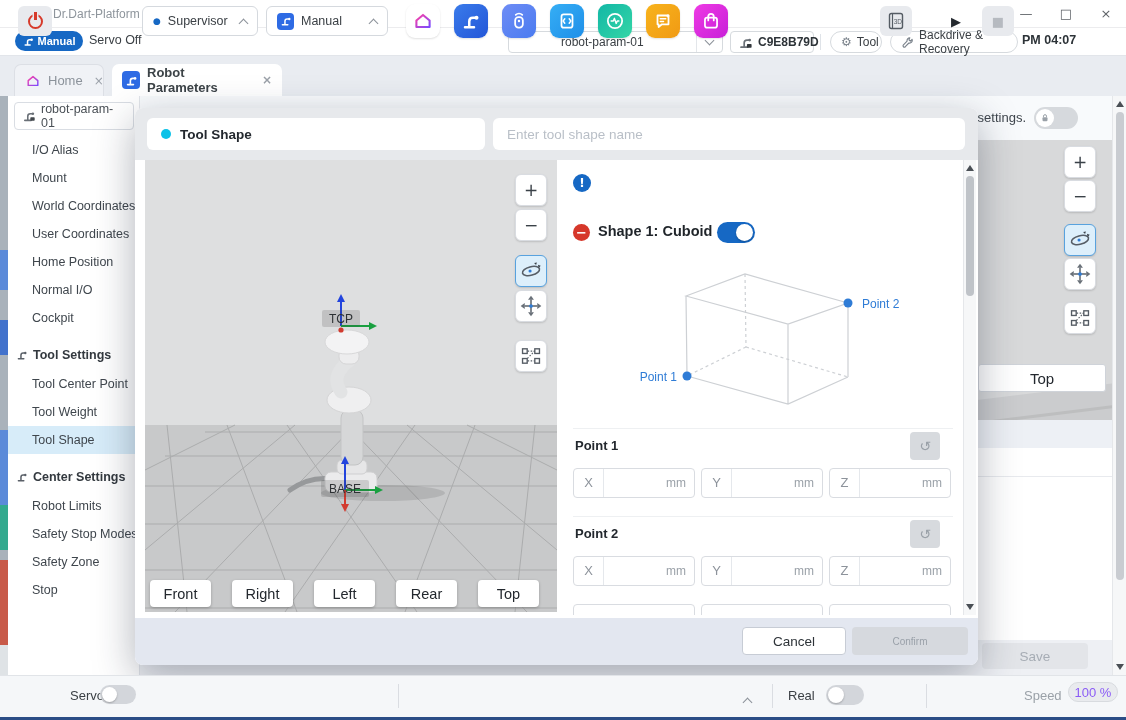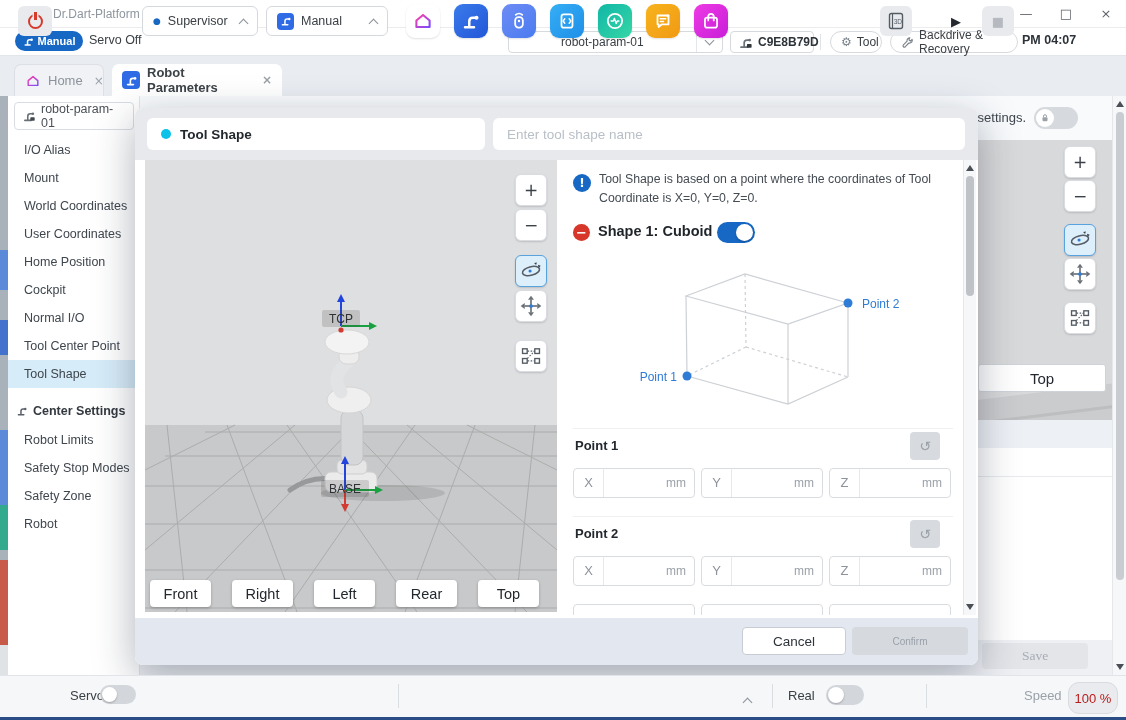--- a/index.html
+++ b/index.html
@@ -35,38 +35,38 @@
   .iconsq{width:18px;height:18px;border-radius:4px;display:flex;align-items:center;justify-content:center;flex:none;}
   .bluesq{background:#2e6be4;color:#fff;}
   
   .lstrip{left:0;top:96px;width:8px;height:621px;background:#a9b2bb;}
   .lseg{position:absolute;left:0;width:8px;}
   
   .sidebar{left:8px;top:96px;width:132px;height:579px;background:#fff;border-right:1px solid #e2e5ea;overflow:hidden;}
   .parambox{position:absolute;left:6px;top:6px;width:120px;height:28px;border:1px solid #d9dde3;border-radius:4px;display:flex;align-items:center;gap:5px;padding:0 7px;font-size:12.5px;color:#4a5056;background:#fff;}
   .navwrap{position:absolute;left:0;top:40px;width:132px;}
   .shead{display:flex;align-items:center;gap:5px;height:30px;margin-top:8px;padding-left:8px;font-size:12.5px;font-weight:bold;color:#33393f;}
-  .sitem{height:28px;line-height:28px;padding-left:16px;font-size:12.5px;color:#3f464d;white-space:nowrap;}
+  .sitem{height:28px;line-height:28px;padding-left:24px;font-size:12.5px;color:#3f464d;white-space:nowrap;}
   .sitem.sel{background:#d7ecf9;}
   .robo{color:#6a7077;}
   
   .bgband{left:140px;top:96px;width:972px;height:44px;background:#f8fafc;}
   .bgsettings{position:absolute;right:86px;top:14px;font-size:13px;color:#3f464d;}
   .bgtoggle{position:absolute;right:34px;top:11px;width:44px;height:22px;border-radius:11px;background:#d6d9dd;}
   .bgtoggle .knob{position:absolute;left:2px;top:2px;width:18px;height:18px;border-radius:50%;background:#fff;display:flex;align-items:center;justify-content:center;color:#9aa1a8;}
   .bgview{left:140px;top:140px;width:972px;height:280px;background:#d8d9da;overflow:hidden;}
   .bgfloor1{position:absolute;left:790px;top:250px;width:260px;height:44px;background:#cbccce;transform:rotate(-7deg);}
   .bgfloor2{position:absolute;left:820px;top:268px;width:260px;height:3px;background:#bdbebf;transform:rotate(-7deg);}
   .vpbtn{width:32px;height:32px;background:#fff;border:1px solid #d9dce1;border-radius:6px;display:flex;align-items:center;justify-content:center;box-shadow:0 1px 2px rgba(0,0,0,.15);font-size:17px;color:#3a4148;}
   .vpbtn.active{background:#ddeffb;border:1.5px solid #58a2de;}
   .topbtn{left:978px;top:364px;width:128px;height:28px;background:#fff;border:1px solid #cfd3d9;border-radius:3px;display:flex;align-items:center;justify-content:center;font-size:15px;color:#23282e;}
   .bgpanel{left:140px;top:420px;width:972px;height:220px;background:#fff;}
   .bgpanelhead{position:absolute;left:0;top:0;width:100%;height:28px;background:#edf0f5;}
   .bgpanelline{position:absolute;left:0;top:56px;width:100%;height:1px;background:#e8eaee;}
-  .savebtn{left:982px;top:643px;width:106px;height:26px;background:#e3e5e9;border-radius:4px;display:flex;align-items:center;justify-content:center;font-size:13.5px;color:#a7adb5;font-family:Liberation Serif, serif;}
+  .savebtn{left:982px;top:643px;width:106px;height:26px;background:#e3e5e9;border-radius:4px;display:flex;align-items:center;justify-content:center;font-size:13.5px;color:#a7adb5;}
   
   .vsb{background:#f6f7f8;border-left:1px solid #e5e7ea;}
   .sbthumb{position:absolute;border-radius:4px;background:#c9ccd1;}
   .tri{width:0;height:0;position:absolute;}
   .tri.up{border-left:4px solid transparent;border-right:4px solid transparent;border-bottom:6px solid #4a4f55;}
   .tri.down{border-left:4px solid transparent;border-right:4px solid transparent;border-top:6px solid #4a4f55;}
   
   .modal{left:135px;top:108px;width:843px;height:557px;background:#fff;border-radius:8px;box-shadow:0 12px 40px rgba(25,35,55,.35);overflow:hidden;}
   .mhead{position:absolute;left:0;top:0;width:100%;height:52px;background:#e7e9ec;}
   .mtitlebox{position:absolute;left:12px;top:10px;width:338px;height:32px;background:#fff;border-radius:6px;display:flex;align-items:center;gap:9px;padding:0 14px;}
@@ -219,37 +219,47 @@
           </svg>
         </span>
       <span>robot-param-01</span>
     </div>
     <div class="navwrap">
       <div class="sitem">I/O Alias</div>
       <div class="sitem">Mount</div>
       <div class="sitem">World Coordinates</div>
       <div class="sitem">User Coordinates</div>
       <div class="sitem">Home Position</div>
+      <div class="sitem">Normal I/O</div>
       <div class="sitem">Cockpit</div>
-      <div class="sitem">Normal I/O</div>
+      <div class="shead">
+        <span class="robo" style="display:flex;">
+            <svg width="12" height="12" viewBox="0 0 16 16">
+              <path d="M3.2 13h7.2M6.6 13V8.3Q6.6 5.4 9.5 5.4h1.6" fill="none" stroke="#5a6068" stroke-width="2" stroke-linecap="round"></path>
+              <circle cx="12.4" cy="5.4" r="1.6" fill="#5a6068"></circle>
+            </svg>
+          </span>
+        <span>Tool Settings</span>
+      </div>
       <div class="sitem">Tool Center Point</div>
+      <div class="sitem">Tool Weight</div>
       <div class="sitem sel">Tool Shape</div>
       <div class="shead">
         <span class="robo" style="display:flex;">
             <svg width="12" height="12" viewBox="0 0 16 16">
               <path d="M3.2 13h7.2M6.6 13V8.3Q6.6 5.4 9.5 5.4h1.6" fill="none" stroke="#5a6068" stroke-width="2" stroke-linecap="round"></path>
               <circle cx="12.4" cy="5.4" r="1.6" fill="#5a6068"></circle>
             </svg>
           </span>
         <span>Center Settings</span>
       </div>
       <div class="sitem">Robot Limits</div>
       <div class="sitem">Safety Stop Modes</div>
       <div class="sitem">Safety Zone</div>
-      <div class="sitem">Robot</div>
+      <div class="sitem">Stop</div>
     </div>
   </div>
 
   <div class="abs bgband">
     <span class="bgsettings">meter settings.</span>
     <div class="bgtoggle">
       <div class="knob">
           <svg width="10" height="10" viewBox="0 0 12 12">
             <rect x="3" y="5.2" width="6" height="4.6" rx="1" fill="#9aa1a8"></rect>
             <path d="M4.2 5V3.8a1.8 1.8 0 0 1 3.6 0V5" fill="none" stroke="#9aa1a8" stroke-width="1.2"></path>
@@ -401,21 +411,20 @@
         <div class="viewbtn">Front</div>
         <div class="viewbtn">Right</div>
         <div class="viewbtn">Left</div>
         <div class="viewbtn">Rear</div>
         <div class="viewbtn">Top</div>
       </div>
     </div>
 
     <div class="mpanel">
       <div class="infoicon glyph">!</div>
-      <div class="infotext">Tool Shape is based on a point where the coordinates of Tool Coordinate is X=0, Y=0, Z=0.</div>
       <div class="minusicon glyph">−</div>
       <div class="shapelabel">Shape 1: Cuboid</div>
       <div class="tog shapetog">
           <div class="knob"></div>
         </div>
 
       <svg style="position:absolute;left:20px;top:102px;" width="350" height="158" viewBox="0 0 350 158">
         <g fill="none" stroke="#cdd0d4" stroke-width="1.2">
           <path d="M101 34 160 12 263 41 203 62zM101 34l1 80M203 62l0 80M263 41l0 74M102 114l101 28 60-27"></path>
           <g stroke-dasharray="3 3">
@@ -569,16 +578,16 @@
       <svg width="20" height="20" viewBox="0 0 20 20">
         <rect x="3.5" y="2.5" width="13" height="15" rx="2" fill="none" stroke="#555c64" stroke-width="1.4"></rect>
         <path d="M6.5 2.5v15" stroke="#555c64" stroke-width="1.2"></path>
         <text x="11.8" y="12.8" text-anchor="middle" font-size="6.5" fill="#555c64">3D</text>
       </svg>
     </div>
   <div class="abs sdiv" style="left:926px;top:684px;"></div>
   <div class="abs ctrlbtn glyph" style="left:940px;width:32px;color:#23282e;font-size:13px;">▶</div>
   <div class="abs ctrlbtn glyph" style="left:982px;width:32px;background:#e8eaee;color:#b6bac0;font-size:13px;">■</div>
   <div class="abs graytext" style="left:1024px;top:688px;">Speed</div>
-  <div class="abs" style="left:1068px;top:682px;width:50px;height:32px;background:#e9ebee;border:1px solid #d8dbdf;border-radius:11px;display:flex;align-items:center;justify-content:center;font-size:13px;color:#b91c1c;">100 %</div>
+  <div class="abs" style="left:1068px;top:682px;width:50px;height:20px;background:#e9ebee;border:1px solid #d8dbdf;border-radius:11px;display:flex;align-items:center;justify-content:center;font-size:13px;color:#8b5cf6;">100 %</div>
 
   <div class="abs bluebar"></div>
 </div>
 
 </body></html>

